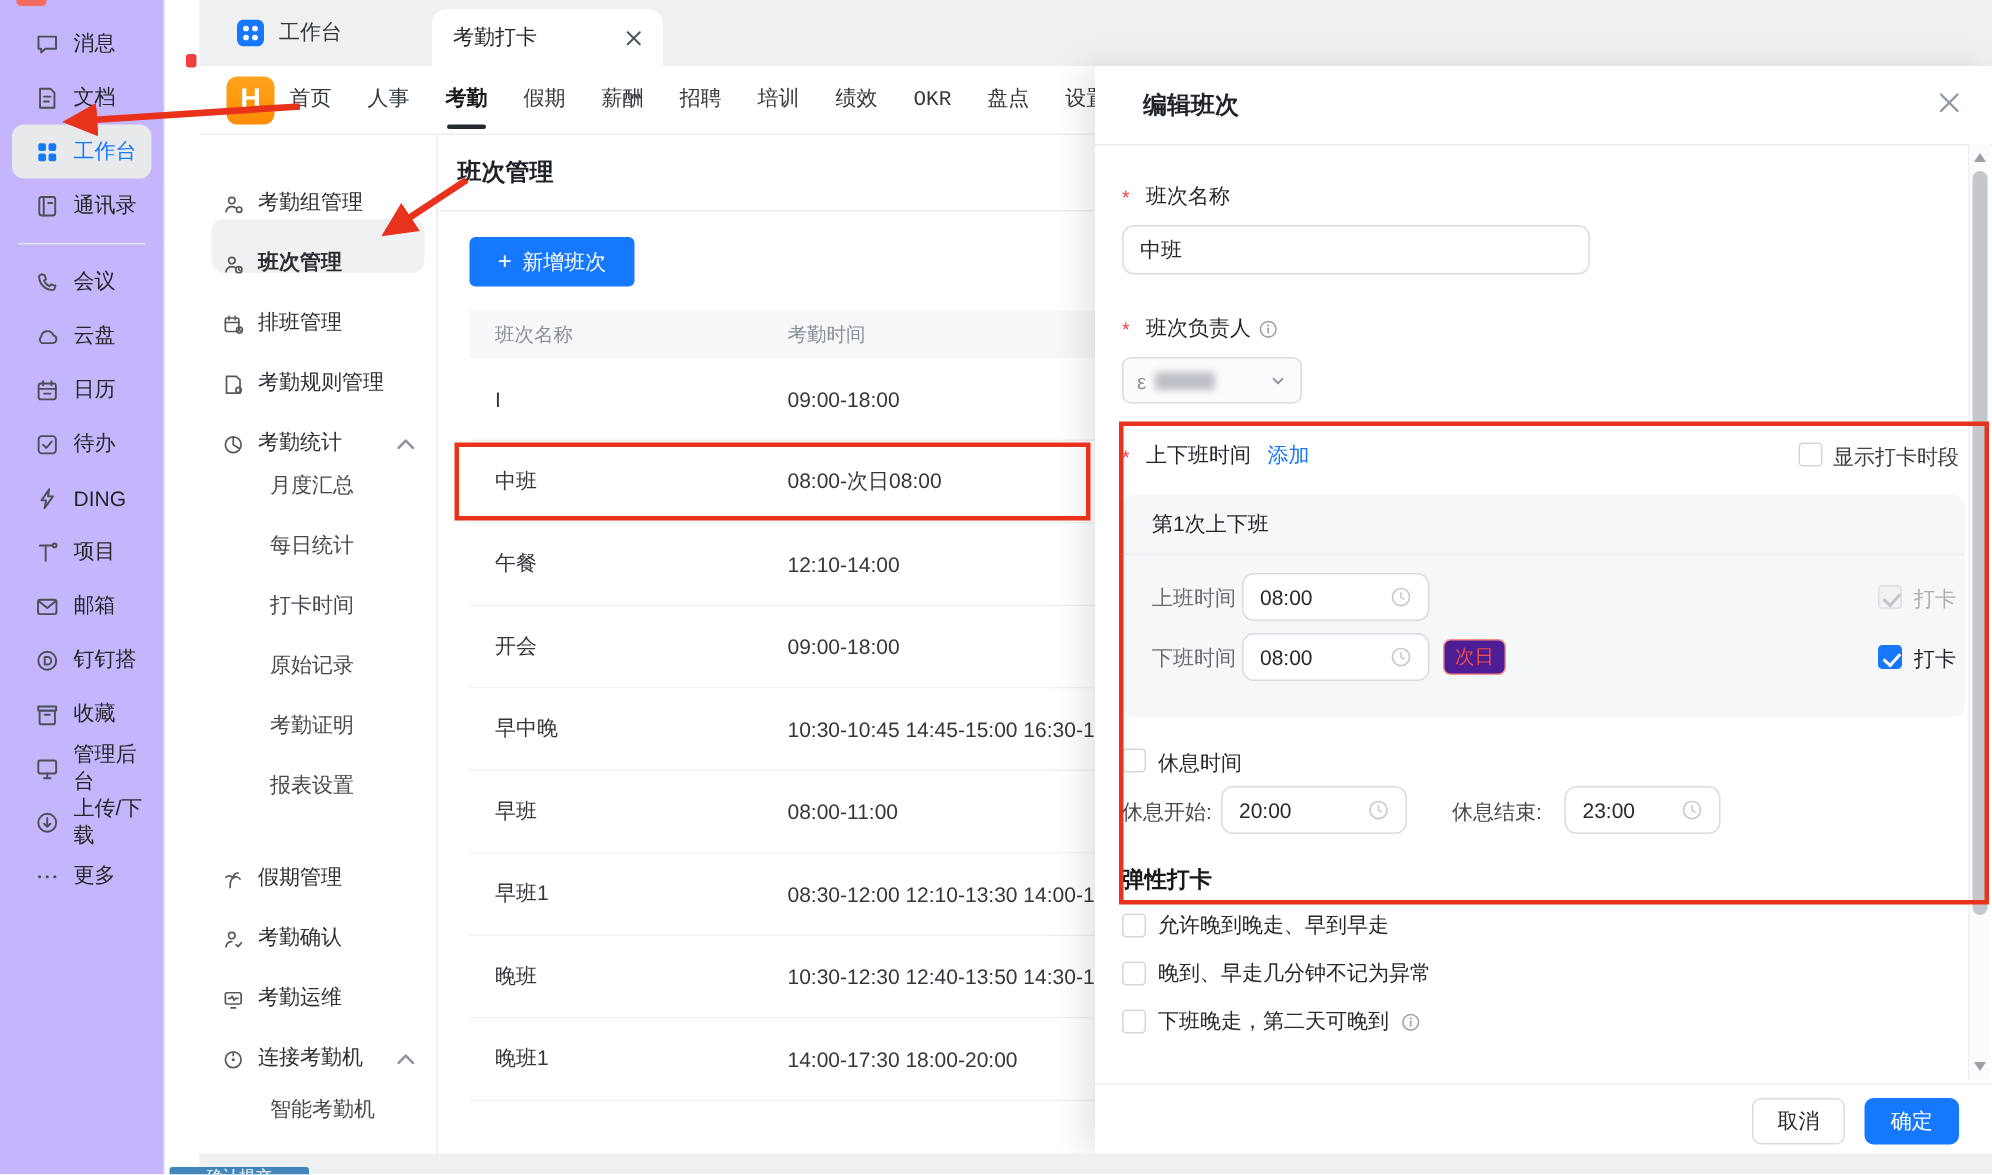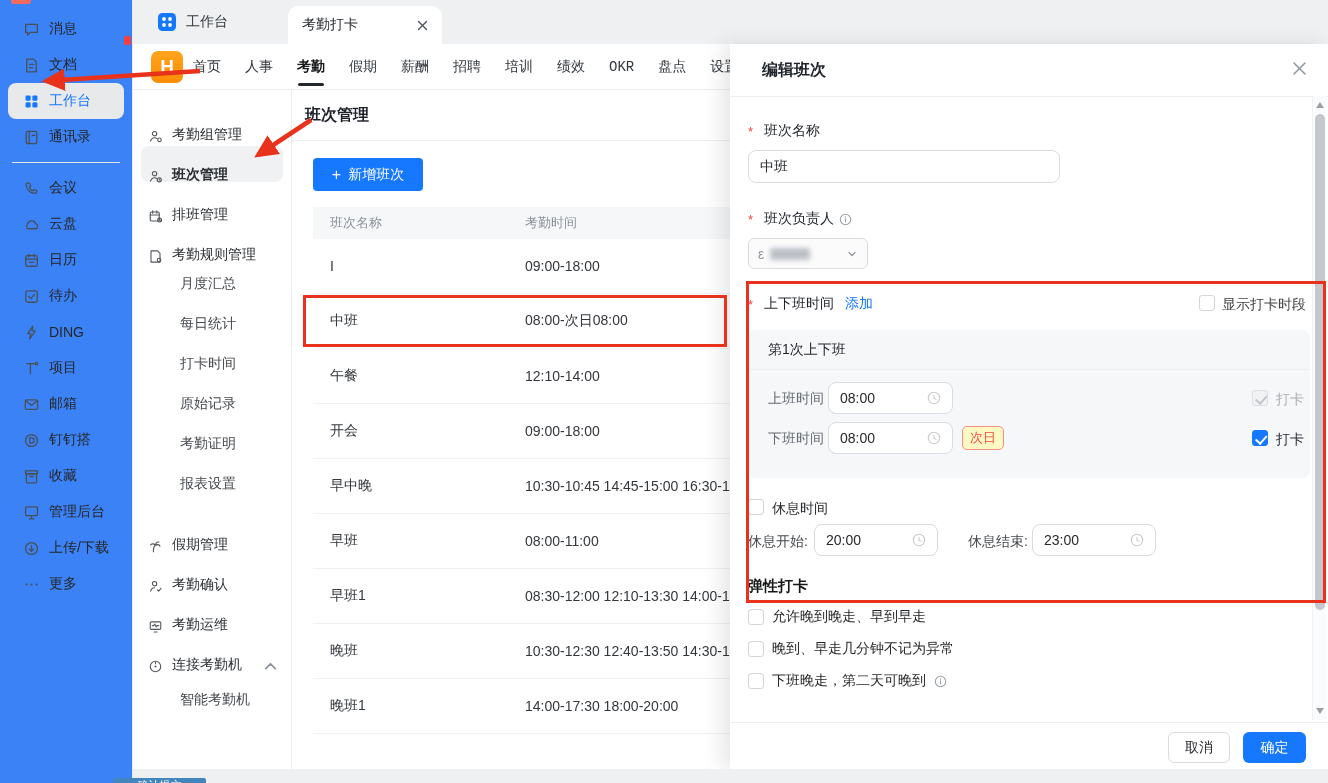--- a/index.html
+++ b/index.html
@@ -2,21 +2,21 @@
 <html><head>
 <meta charset="utf-8">
 <style>
   * { box-sizing: border-box; margin: 0; padding: 0; }
   html,body { width:1328px; height:783px; }
   body { font-family:"Liberation Sans","DejaVu Sans",sans-serif; font-size:14px; color:#262626; background:#fff; overflow:hidden; }
   #stage { position:relative; width:1328px; height:783px; overflow:hidden; background:#fff; }
   .abs { position:absolute; }
 
   
-  .app-sidebar { left:0; top:0; width:133px; height:783px; background:#3b82f6; border-right:1px solid #e7e8ea; z-index:2; }
+  .app-sidebar { left:0; top:0; width:110px; height:783px; background:#c4b5fd; border-right:1px solid #e7e8ea; z-index:2; }
   .app-item { display:flex; align-items:center; height:36px; padding:0 0 0 15px; margin:0 8px; border-radius:8px; color:#262626; cursor:default; }
   .app-item .lbl { margin-left:9px; font-size:14px; }
   .app-item svg { width:17px; height:17px; stroke:#4b4f54; fill:none; stroke-width:1.2; stroke-linecap:round; stroke-linejoin:round; flex:none; }
   .app-item.active { background:#e8e9eb; color:#1677ff; }
   .app-item.active svg { stroke:#1677ff; }
   .app-item.active svg .fill { fill:#1677ff; }
   .side-divider { height:1px; background:#e4e5e7; margin:7px 12px; }
   .avatar-stub { left:11px; top:0; width:20px; height:4px; background:#f56a5e; border-radius:0 0 3px 3px; }
   .clipped-badge { left:124px; top:36px; width:7px; height:9px; background:#f53f3f; border-radius:2px; z-index:3; }
 
@@ -70,21 +70,21 @@
   .blurblob { width:40px; height:12px; background:#bcc0c6; border-radius:2px; filter:blur(2.5px); margin:0 6px; }
   .link { color:#1677ff; cursor:pointer; }
   .cb { width:16px; height:16px; border:1px solid #d2d5d9; border-radius:3px; background:#fff; display:inline-block; position:relative; flex:none; cursor:pointer; }
   .cb.on { background:#1677ff; border-color:#1677ff; }
   .cb.on::after, .cb.dis::after { content:""; position:absolute; left:4.8px; top:1.6px; width:4.5px; height:8.5px; border:solid #fff; border-width:0 2px 2px 0; transform:rotate(42deg); }
   .cb.dis { background:#f1f2f4; border-color:#dddfe3; }
   .cb.dis::after { border-color:#c0c4cb; }
   .shift-card { position:absolute; left:18px; top:286px; width:562px; height:148px; background:#f6f7f9; border-radius:8px; }
   .card-hd { position:absolute; left:0; top:0; width:100%; height:40px; border-bottom:1px solid #eceef1; display:flex; align-items:center; padding-left:20px; font-weight:500; color:#1f2329; }
   .g-label { color:#676c73; font-size:14px; }
-  .badge-nextday { position:absolute; border:1px solid #f98e86; background:#fef9c3; color:#f54a45; font-size:13px; border-radius:5px; padding:2px 7px; }
+  .badge-nextday { position:absolute; border:1px solid #f98e86; background:#4c1d95; color:#f54a45; font-size:13px; border-radius:5px; padding:2px 7px; }
   .flex-title { position:absolute; font-size:15px; font-weight:bold; color:#17181a; }
   .opt-row { position:absolute; display:flex; align-items:center; gap:8px; color:#26282b; }
   .drawer-ft { position:absolute; left:0; top:678px; width:100%; border-top:1px solid #ebedf0; }
   .btn-cancel { position:absolute; left:438px; top:688px; width:62px; height:31px; background:#fff; border:1px solid #d9dce0; border-radius:6px; font-size:14px; color:#26282b; font-family:inherit; cursor:pointer; }
   .btn-ok { position:absolute; left:513px; top:688px; width:63px; height:31px; background:#1677ff; border:none; border-radius:6px; font-size:14px; color:#fff; font-family:inherit; cursor:pointer; }
   .scrollbar { position:absolute; left:582px; top:52px; width:14px; height:624px; background:#fafbfc; border-left:1px solid #f0f1f2; }
   .sb-thumb { position:absolute; left:2px; top:18px; width:10px; height:496px; background:#c4c7cb; border-radius:5px; }
   .sb-up, .sb-dn { position:absolute; left:3px; width:0; height:0; border-left:4px solid transparent; border-right:4px solid transparent; }
   .sb-up { top:6px; border-bottom:6px solid #9b9fa6; border-bottom-color:#9ba0a6; }
   .sb-dn { bottom:6px; border-top:6px solid #9ba0a6; }
@@ -286,20 +286,32 @@
         </svg>
       <span class="lbl">排班管理</span>
     </div>
     <div class="m-item">
       <svg viewBox="0 0 16 16">
           <path d="M3.2 2h7l2.6 2.6V14H3.2z"></path>
           <circle cx="11.8" cy="11.8" r="1.9"></circle>
         </svg>
       <span class="lbl">考勤规则管理</span>
     </div>
+    <div class="m-item">
+      <svg viewBox="0 0 16 16">
+          <circle cx="8" cy="8" r="5.6"></circle>
+          <path d="M8 2.4V8l4.4 2.6"></path>
+        </svg>
+      <span class="lbl">考勤统计</span>
+      <span class="caret">
+        <svg width="11" height="11" viewBox="0 0 11 11">
+            <path d="M2 7l3.5-3.5L9 7" fill="none" stroke="#8f959e" stroke-width="1.3" stroke-linecap="round" stroke-linejoin="round"></path>
+          </svg>
+      </span>
+    </div>
     <div class="m-sub">
         <span>月度汇总</span>
       </div>
     <div class="m-sub">
         <span>每日统计</span>
       </div>
     <div class="m-sub">
         <span>打卡时间</span>
       </div>
     <div class="m-sub">
@@ -476,21 +488,21 @@
 
     <span style="position:absolute; left:18px; top:489px; color:#46494d;">休息开始:</span>
     <div class="input t-input" style="left:84px; top:480px; width:124px; height:32px;">
       <span>20:00</span>
       <svg width="14" height="14" viewBox="0 0 14 14">
           <circle cx="7" cy="7" r="5.7" fill="none" stroke="#c8cacd" stroke-width="1.1"></circle>
           <path d="M7 4.2v3l2 1.2" fill="none" stroke="#c8cacd" stroke-width="1.1" stroke-linecap="round"></path>
         </svg>
     </div>
     <span style="position:absolute; left:238px; top:489px; color:#46494d;">休息结束:</span>
-    <div class="input t-input" style="left:302px; top:480px; width:124px; height:32px;">
+    <div class="input t-input" style="left:313px; top:480px; width:104px; height:32px;">
       <span>23:00</span>
       <svg width="14" height="14" viewBox="0 0 14 14">
           <circle cx="7" cy="7" r="5.7" fill="none" stroke="#c8cacd" stroke-width="1.1"></circle>
           <path d="M7 4.2v3l2 1.2" fill="none" stroke="#c8cacd" stroke-width="1.1" stroke-linecap="round"></path>
         </svg>
     </div>
 
     <div class="flex-title" style="left:18px; top:533px;">弹性打卡</div>
     <div class="opt-row" style="left:18px; top:564px;">
       <span class="cb"></span>

